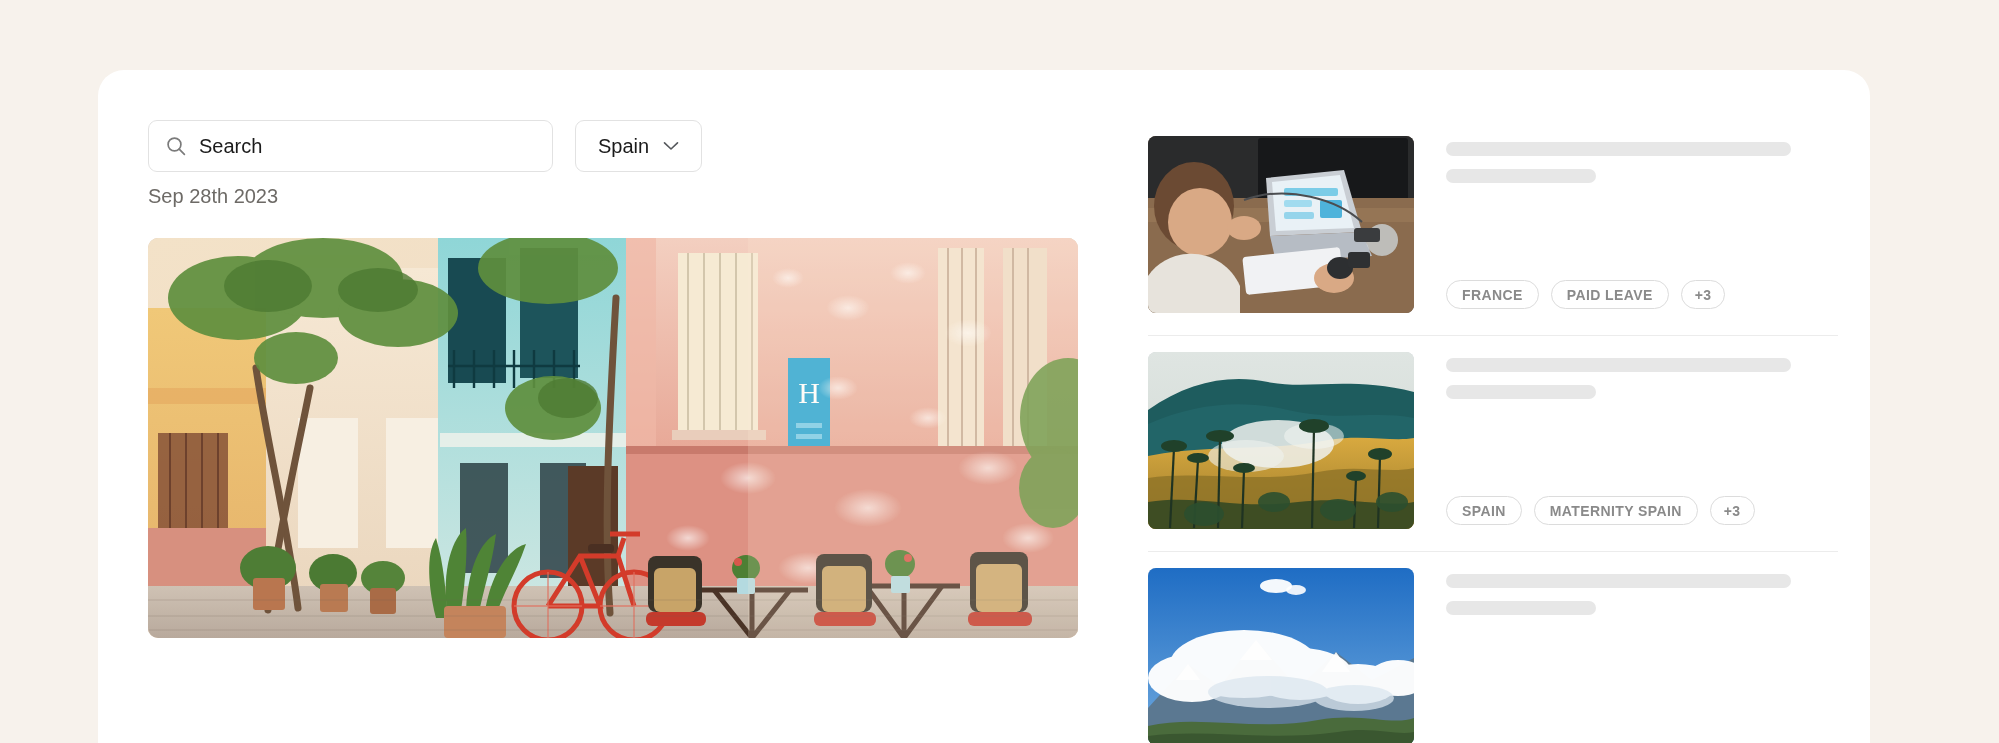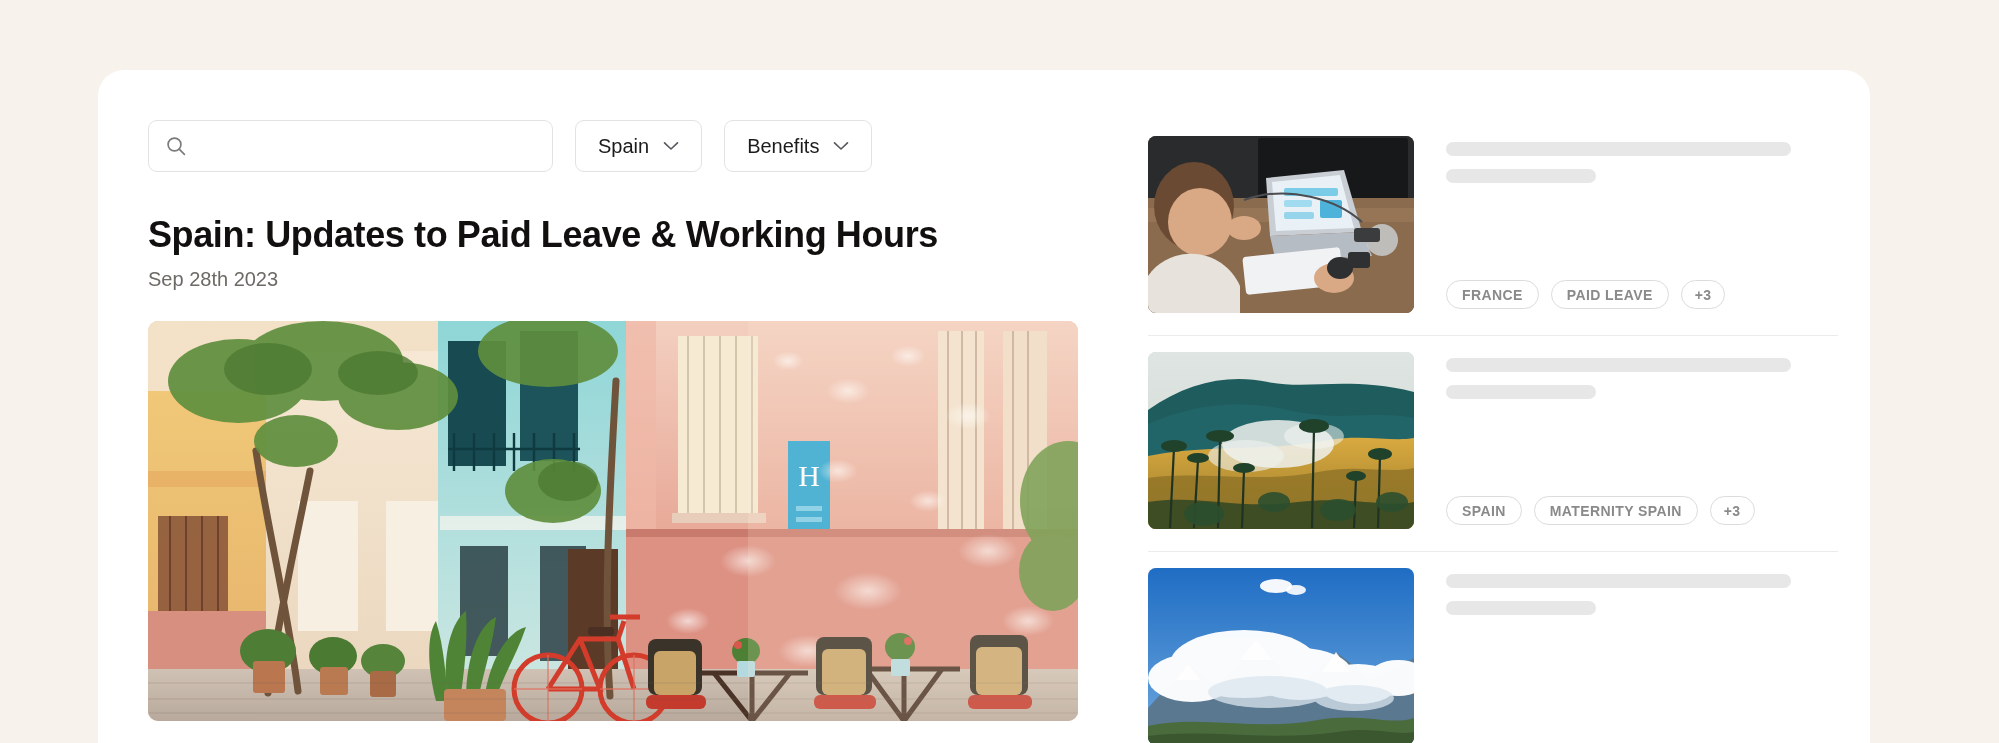--- a/index.html
+++ b/index.html
@@ -191,44 +191,36 @@
 
     <div id="filter-bar">
 
       <div id="search-field">
         <span>
           <svg width="22" height="22" viewBox="0 0 22 22" fill="none">
             <circle cx="9.5" cy="9.5" r="6.4" stroke="#7b7b7b" stroke-width="1.7"></circle>
             <line x1="14.2" y1="14.2" x2="19.4" y2="19.4" stroke="#7b7b7b" stroke-width="1.7" stroke-linecap="round"></line>
           </svg>
         </span>
+        <input id="search-input" type="text" placeholder="Search" style="">
       </div>
 
       <div class="filter-chip">
         <span class="chip-label">Spain</span>
         <span class="chevron">
           <svg width="16" height="10" viewBox="0 0 16 10" fill="none">
             <path d="M1.5 1.8 L8 8 L14.5 1.8" stroke="#55585c" stroke-width="1.6" stroke-linecap="round" stroke-linejoin="round"></path>
           </svg>
         </span>
       </div>
 
 
-      <div class="filter-chip">
-        <span class="chip-label">Benefits</span>
-        <span class="chevron">
-          <svg width="16" height="10" viewBox="0 0 16 10" fill="none">
-            <path d="M1.5 1.8 L8 8 L14.5 1.8" stroke="#55585c" stroke-width="1.6" stroke-linecap="round" stroke-linejoin="round"></path>
-          </svg>
-        </span>
-      </div>
 
     </div>
 
-    <h1 id="article-title">Spain: Updates to Paid Leave &amp; Working Hours</h1>
 
     <div id="article-date">Sep 28th 2023</div>
 
     <div id="article-hero">
       <svg viewBox="0 0 930 400" preserveAspectRatio="xMidYMid slice">
         <defs>
           <linearGradient id="skyWarm" x1="0" y1="0" x2="1" y2="1">
             <stop offset="0" stop-color="#f3e2c8"></stop>
               <stop offset="1" stop-color="#efd7c0"></stop>
           </linearGradient>

